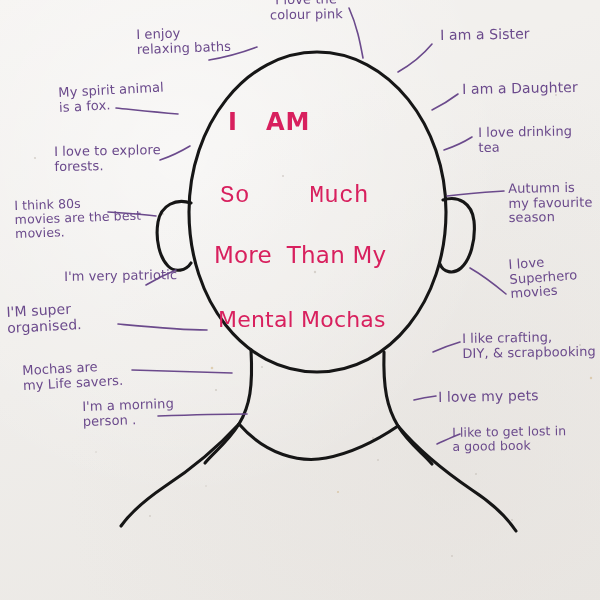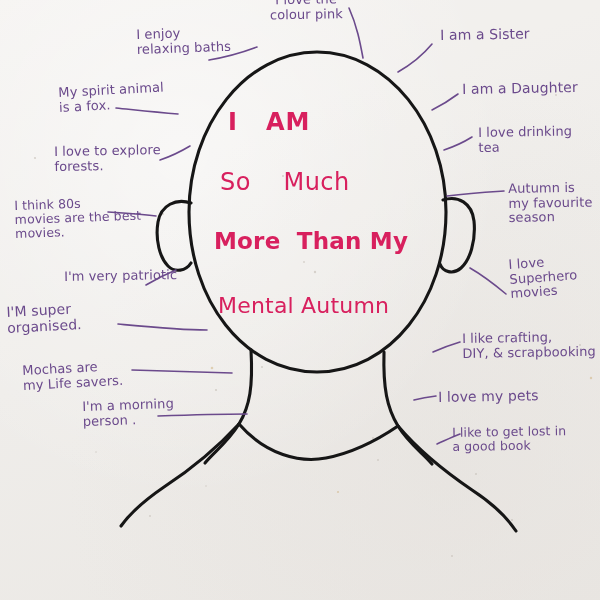--- a/index.html
+++ b/index.html
@@ -53,22 +53,22 @@
     color: #d8205e;
     font-family: "DejaVu Sans", sans-serif;
     font-size: 24px;
     line-height: 1.0;
   }
   .ct-row {
     display: block;
     white-space: pre;
   }
   #ct-l1 { margin-left: 14px; letter-spacing: 1px; font-weight: bold; }
-  #ct-l2 { margin-left: 6px;  margin-top: 36px; letter-spacing: 0.5px; }
-  #ct-l3 { margin-left: 0px;  margin-top: 36px; letter-spacing: 0.2px; font-size: 23px; font-weight: bold; }
+  #ct-l2 { margin-left: 6px;  margin-top: 50px; letter-spacing: 0.5px; font-family: Liberation Mono, monospace; }
+  #ct-l3 { margin-left: 0px;  margin-top: 36px; letter-spacing: 0.2px; font-size: 23px; }
   #ct-l4 { margin-left: 4px;  margin-top: 42px; letter-spacing: 0.2px; font-size: 22px; }
 </style>
 </head>
 <body>
 
 <div id="canvas">
 
   <div id="paper-grain"></div>
 
   <svg id="speck-layer" width="600" height="600" viewBox="0 0 600 600">
@@ -161,21 +161,21 @@
       <path d="M 433,352 C 442,348 450,345 460,342"></path>
       <path d="M 414,400 C 422,398 428,397 436,396"></path>
       <path d="M 437,444 C 446,440 452,437 460,434"></path>
     </g>
   </svg>
 
   <div id="center-text">
     <span class="ct-row" id="ct-l1">I   AM</span>
     <span class="ct-row" id="ct-l2">So    Much</span>
     <span class="ct-row" id="ct-l3">More  Than My</span>
-    <span class="ct-row" id="ct-l4">Mental Autumn</span>
+    <span class="ct-row" id="ct-l4">Mental Mochas</span>
   </div>
 
   <div class="note c" style="left:236px; top:-6px; width:140px; transform: rotate(-1deg);">I love the
 colour pink</div>
 
   <div class="note l" style="left:136px; top:28px; width:110px; transform: rotate(-2deg);">I enjoy
 relaxing baths</div>
 
   <div class="note l" style="left:58px; top:86px; width:130px; transform: rotate(-3deg);">My spirit animal
 is a fox.</div>

